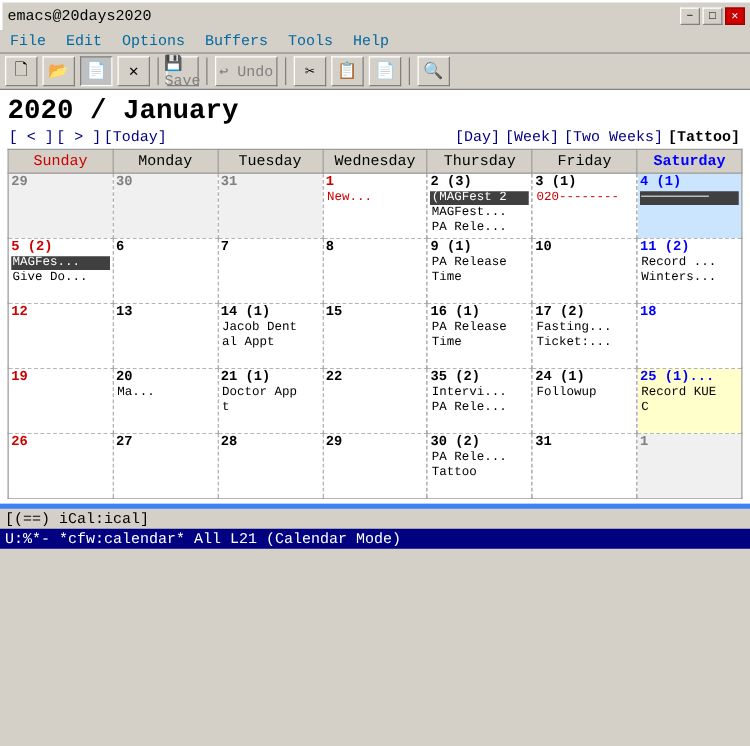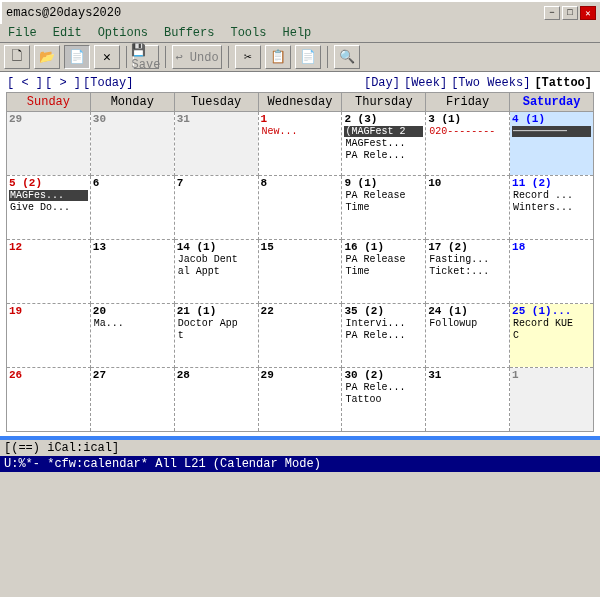--- a/index.html
+++ b/index.html
@@ -50,21 +50,21 @@
     .menubar {
       background: #d4d0c8;
       display: flex;
       align-items: center;
       padding: 1px 4px;
       gap: 8px;
       border-bottom: 1px solid #808080;
     }
     .menubar-item {
       font-size: 12px;
-      color: #14532d;
+      color: #0369a1;
       padding: 1px 4px;
       cursor: pointer;
     }
 
     
     .toolbar {
       background: #d4d0c8;
       display: flex;
       align-items: center;
       padding: 2px 4px;
@@ -162,21 +162,21 @@
     }
     .calendar th.sunday { color: #c00; margin-left: 35px; }
     .calendar th.saturday { color: #00f; font-weight: bold; }
     .calendar th.weekday { color: #000; }
 
     .calendar td {
       border: 1px dashed #9b9b9b;
       vertical-align: top;
       width: 80px;
       min-height: 60px;
-      height: 64px;
+      height: 52px;
       padding: 1px 2px;
       font-size: 11px;
       background: #fff;
       position: relative;
     }
     .calendar td.other-month {
       background: #f0f0f0;
       color: #808080;
     }
     .calendar td.sunday .day-num { color: #c00; }
@@ -257,20 +257,21 @@
   <div class="toolbar-btn" style="width:50px; font-size:12px; color:#808080;font-family:Liberation Mono, monospace;">↩ Undo</div>
   <div class="toolbar-separator"></div>
   <div class="toolbar-btn">✂</div>
   <div class="toolbar-btn">📋</div>
   <div class="toolbar-btn">📄</div>
   <div class="toolbar-separator"></div>
   <div class="toolbar-btn">🔍</div>
 </div>
 
 <div class="main-area">
+  <div class="cal-header">2020 / January</div>
 
   <div class="nav-bar">
     <div class="nav-left">
       <span class="nav-item">[ &lt; ]</span>
       <span class="nav-item">[ &gt; ]</span>
       <span class="nav-item">[Today]</span>
     </div>
     <div class="nav-right">
       <span class="nav-right-item">[Day]</span>
       <span class="nav-right-item">[Week]</span>

